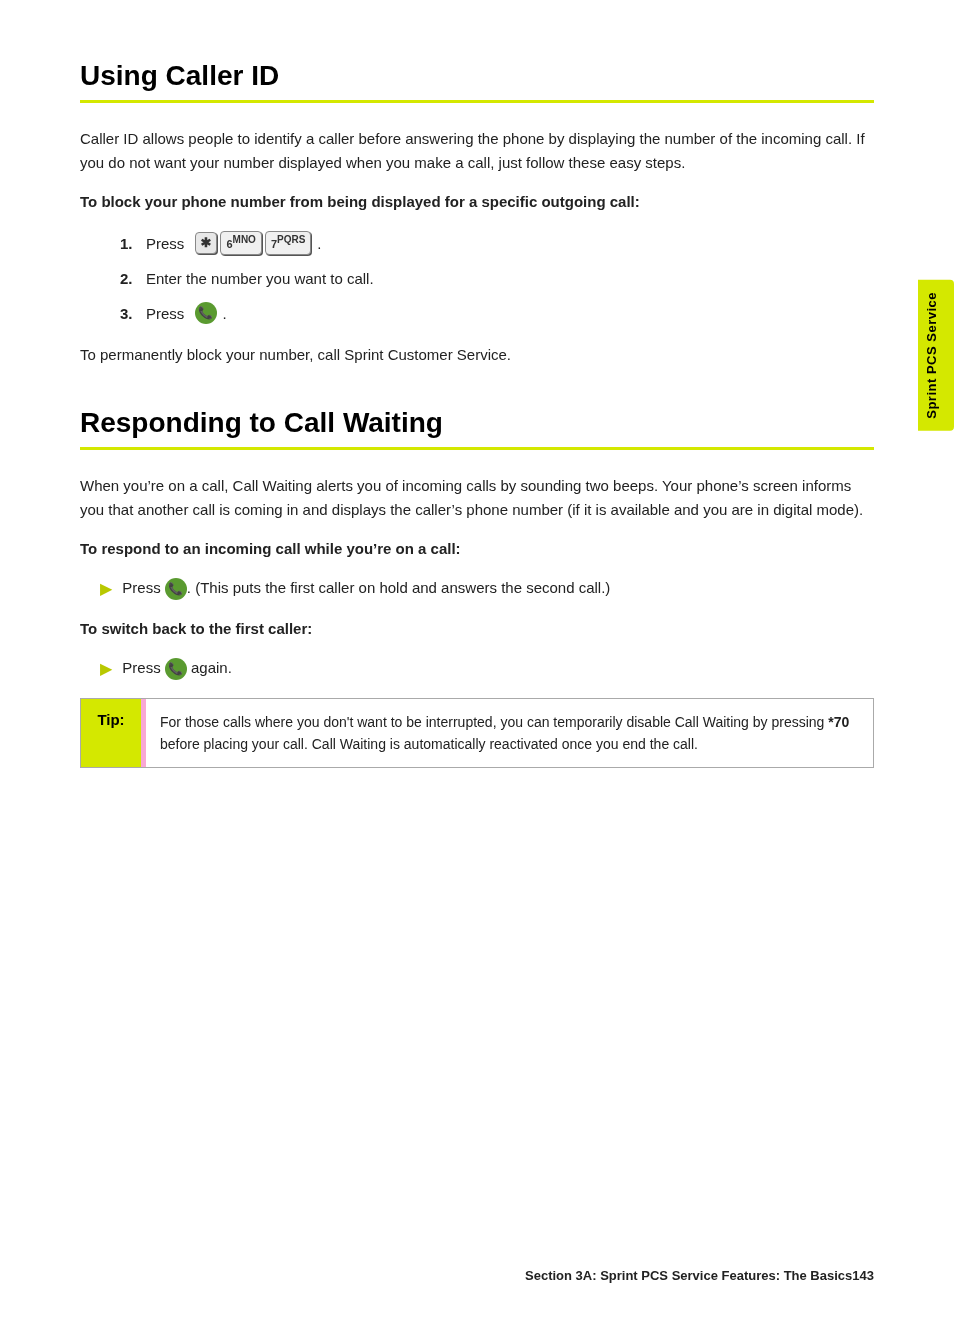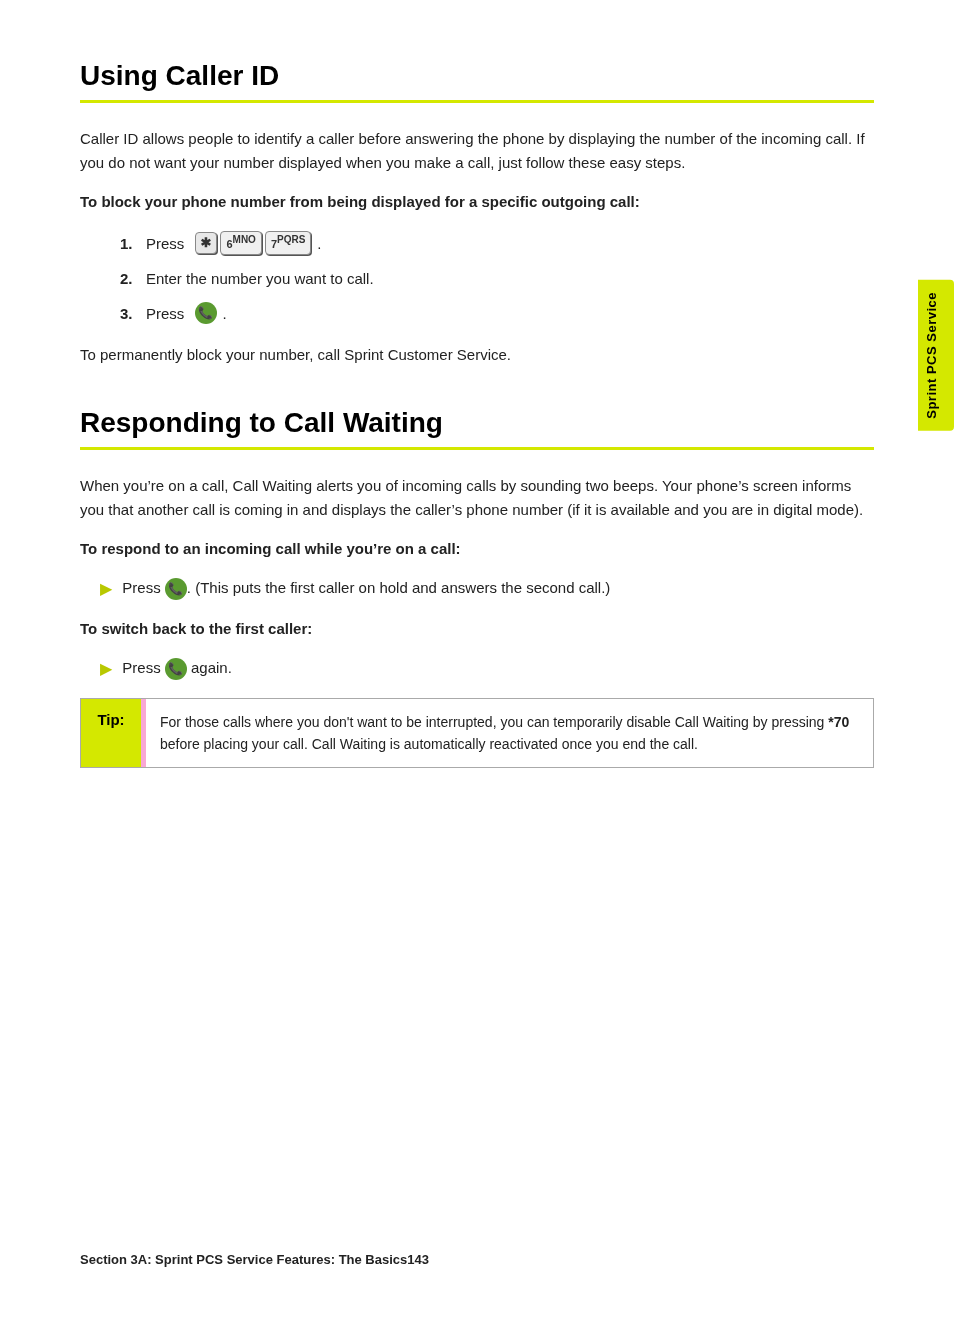--- a/index.html
+++ b/index.html
@@ -188,25 +188,25 @@
       border-left: 5px solid #f9a8d4;
     }
 
     .tip-content strong {
       font-weight: bold;
     }
 
     
     .page-footer {
       position: absolute;
-      bottom: 56px;
+      bottom: 40px;
       left: 80px;
       right: 80px;
       display: flex;
-      justify-content: flex-start;
+      justify-content: flex-end;
       align-items: center;
     }
 
     .footer-text {
       font-size: 13px;
       font-weight: bold;
       color: #222;
     }
 
     .footer-page {

